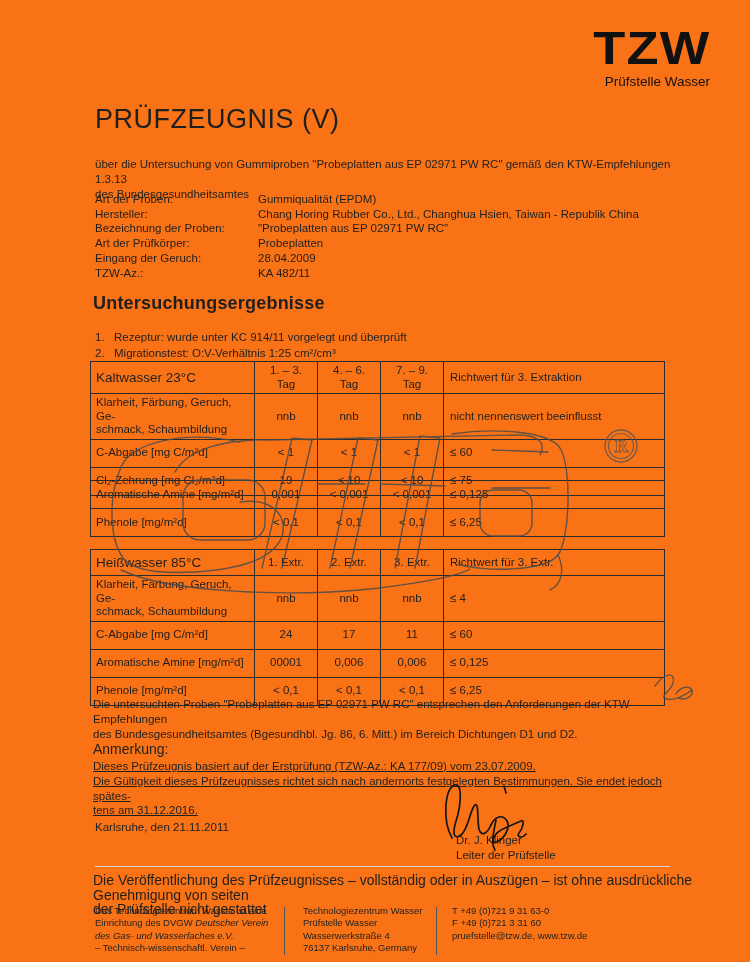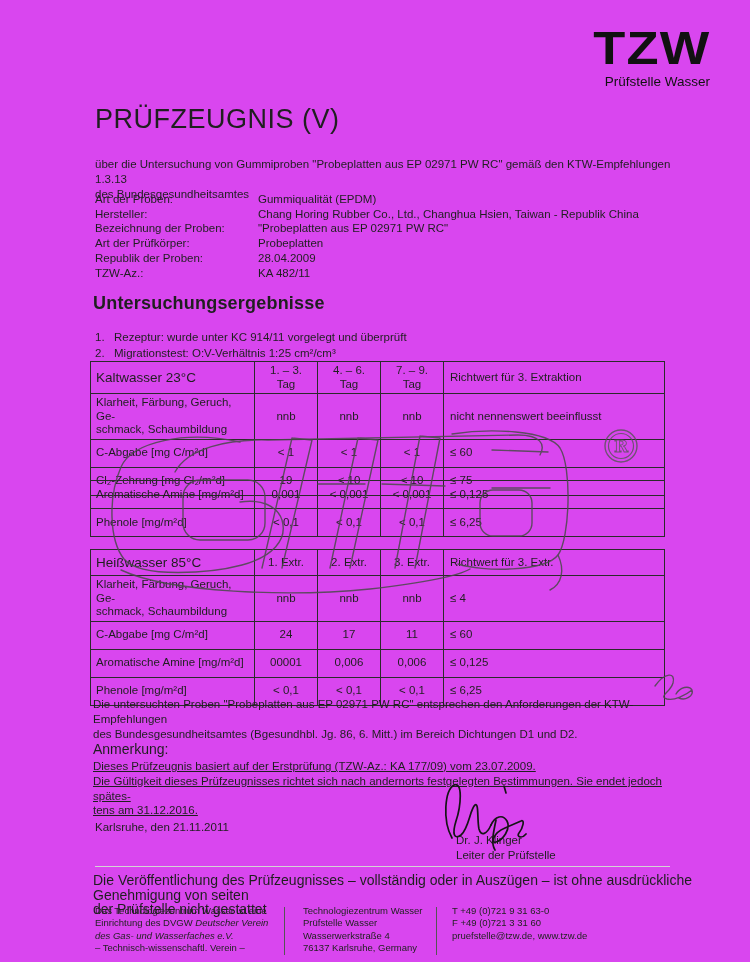--- a/index.html
+++ b/index.html
@@ -1,16 +1,16 @@
 <!DOCTYPE html>
 <html><head>
 <meta charset="utf-8">
 <style>
   html,body{margin:0;padding:0;background:#e9e9e9;}
-  #page{position:relative;width:750px;height:962px;background:#d946ef;overflow:hidden;
+  #page{position:relative;width:750px;height:962px;background:#f97316;overflow:hidden;
         font-family:"Liberation Sans", sans-serif;color:#1f1f1f;}
   .pre{white-space:pre-line;}
 
   .logo{position:absolute;top:25px;right:40px;text-align:right;}
   .logo-tzw{display:block;font-size:46px;font-weight:bold;line-height:1;letter-spacing:1px;
             transform:scaleX(1.14);transform-origin:100% 50%;color:#111;}
   .logo-sub{display:block;font-size:13.5px;margin-top:3px;color:#111;}
 
   .doc-title{position:absolute;left:95px;top:104px;font-size:27px;font-weight:400;letter-spacing:.5px;}
   .intro{position:absolute;left:95px;top:157px;width:600px;font-size:11.5px;line-height:15px;}
@@ -82,21 +82,21 @@
     </div>
     <div class="meta-row">
       <span class="meta-label">Bezeichnung der Proben:</span>
       <span class="meta-value">"Probeplatten aus EP 02971 PW RC"</span>
     </div>
     <div class="meta-row">
       <span class="meta-label">Art der Prüfkörper:</span>
       <span class="meta-value">Probeplatten</span>
     </div>
     <div class="meta-row">
-      <span class="meta-label">Republik der Proben:</span>
+      <span class="meta-label">Eingang der Geruch:</span>
       <span class="meta-value">28.04.2009</span>
     </div>
     <div class="meta-row">
       <span class="meta-label">TZW-Az.:</span>
       <span class="meta-value">KA  482/11</span>
     </div>
   </div>
 
   <div class="section-heading">Untersuchungsergebnisse</div>
   <div class="numlist">

